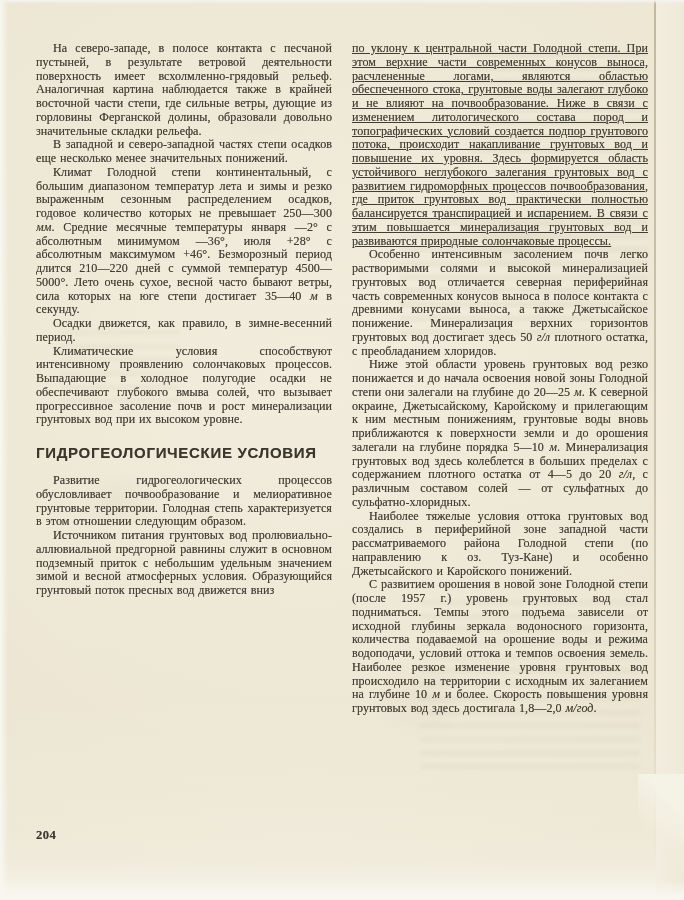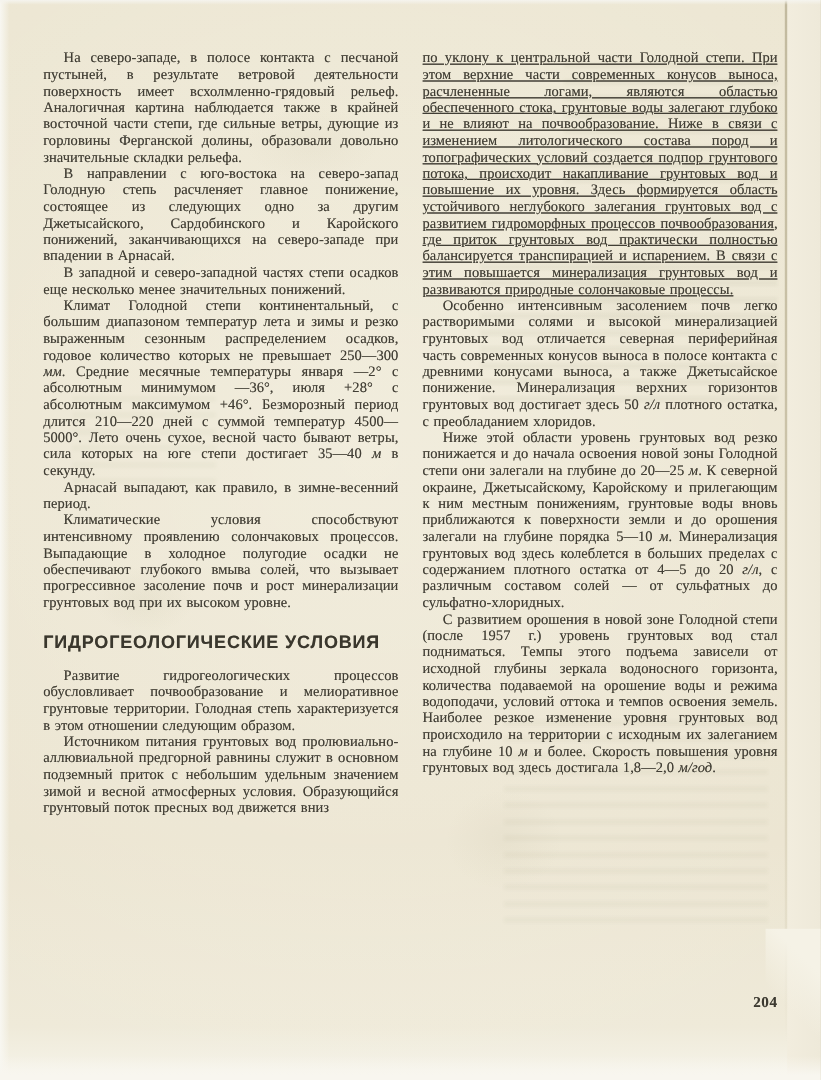--- a/index.html
+++ b/index.html
@@ -59,21 +59,21 @@
     text-shadow:0 0 0.45px rgba(56,52,42,0.55);
   }
   .para.no-indent{text-indent:0;text-decoration:underline;}
   .heading{
     font-family:"Liberation Sans", sans-serif;
     font-size:15px;font-weight:700;letter-spacing:0.7px;
     margin:17px 0 13px 0;color:#3a372d;
     text-shadow:0 0 0.4px rgba(56,52,42,0.5);
   }
   .page-number{
-    position:absolute;top:828px;left:36px;width:612px;text-align:right;
+    position:absolute;top:828px;left:36px;width:612px;text-align:left;
     font-size:12.6px;font-weight:700;letter-spacing:0.5px;color:#3d3a31;
     text-shadow:0 0 0.45px rgba(56,52,42,0.5);
   }
 </style>
 </head>
 <body>
 
 <div class="page">
 
   <div class="texture"></div>
@@ -89,40 +89,40 @@
   <div class="edge-left"></div>
   <div class="edge-top"></div>
   <div class="edge-bottom"></div>
 
   <div class="content">
 
     <div class="column">
       <div>
 
       <p class="para">На северо-западе, в полосе контакта с песчаной пустыней, в результате ветровой деятельности поверхность имеет всхолмленно-грядовый рельеф. Аналогичная картина наблюдается также в крайней восточной части степи, где сильные ветры, дующие из горловины Ферганской долины, образовали довольно значительные складки рельефа.</p>
-          <p class="para">В направлении с юго-востока на северо-запад Голодную степь расчленяет главное понижение, состоящее из следующих одно за другим Джетысайского, Сардобинского и Каройского понижений, заканчивающихся на северо-западе при впадении в Арнасай.</p>
           <p class="para">В западной и северо-западной частях степи осадков еще несколько менее значительных понижений.</p>
           <p class="para">Климат Голодной степи континентальный, с большим диапазоном температур лета и зимы и резко выраженным сезонным распределением осадков, годовое количество которых не превышает 250—300 <i>мм</i>. Средние месячные температуры января —2° с абсолютным минимумом —36°, июля +28° с абсолютным максимумом +46°. Безморозный период длится 210—220 дней с суммой температур 4500—5000°. Лето очень сухое, весной часто бывают ветры, сила которых на юге степи достигает 35—40 <i>м</i> в секунду.</p>
-          <p class="para">Арнасай выпадают, как правило, в зимне-весенний период.</p>
+          <p class="para">Осадки движется, как правило, в зимне-весенний период.</p>
           <p class="para">Климатические условия способствуют интенсивному проявлению солончаковых процессов. Выпадающие в холодное полугодие осадки не обеспечивают глубокого вмыва солей, что вызывает прогрессивное засоление почв и рост минерализации грунтовых вод при их высоком уровне.</p>
         </div>
       <h2 class="heading">ГИДРОГЕОЛОГИЧЕСКИЕ УСЛОВИЯ</h2>
       <div>
 
       <p class="para">Развитие гидрогеологических процессов обусловливает почвообразование и мелиоративное грунтовые территории. Голодная степь характеризуется в этом отношении следующим образом.</p>
           <p class="para">Источником питания грунтовых вод пролювиально-аллювиальной предгорной равнины служит в основном подземный приток с небольшим удельным значением зимой и весной атмосферных условия. Образующийся грунтовый поток пресных вод движется вниз</p>
         </div>
     </div>
 
     <div class="column">
       <div>
 
       <p class="para no-indent">по уклону к центральной части Голодной степи. При этом верхние части современных конусов выноса, расчлененные логами, являются областью обеспеченного стока, грунтовые воды залегают глубоко и не влияют на почвообразование. Ниже в связи с изменением литологического состава пород и топографических условий создается подпор грунтового потока, происходит накапливание грунтовых вод и повышение их уровня. Здесь формируется область устойчивого неглубокого залегания грунтовых вод с развитием гидроморфных процессов почвообразования, где приток грунтовых вод практически полностью балансируется транспирацией и испарением. В связи с этим повышается минерализация грунтовых вод и развиваются природные солончаковые процессы.</p>
           <p class="para">Особенно интенсивным засолением почв легко растворимыми солями и высокой минерализацией грунтовых вод отличается северная периферийная часть современных конусов выноса в полосе контакта с древними конусами выноса, а также Джетысайское понижение. Минерализация верхних горизонтов грунтовых вод достигает здесь 50 <i>г/л</i> плотного остатка, с преобладанием хлоридов.</p>
           <p class="para">Ниже этой области уровень грунтовых вод резко понижается и до начала освоения новой зоны Голодной степи они залегали на глубине до 20—25 <i>м</i>. К северной окраине, Джетысайскому, Каройскому и прилегающим к ним местным понижениям, грунтовые воды вновь приближаются к поверхности земли и до орошения залегали на глубине порядка 5—10 <i>м</i>. Минерализация грунтовых вод здесь колеблется в больших пределах с содержанием плотного остатка от 4—5 до 20 <i>г/л</i>, с различным составом солей — от сульфатных до сульфатно-хлоридных.</p>
+          <p class="para">Наиболее тяжелые условия оттока грунтовых вод создались в периферийной зоне западной части рассматриваемого района Голодной степи (по направлению к оз. Туз-Кане) и особенно Джетысайского и Каройского понижений.</p>
           <p class="para">С развитием орошения в новой зоне Голодной степи (после 1957 г.) уровень грунтовых вод стал подниматься. Темпы этого подъема зависели от исходной глубины зеркала водоносного горизонта, количества подаваемой на орошение воды и режима водоподачи, условий оттока и темпов освоения земель. Наиболее резкое изменение уровня грунтовых вод происходило на территории с исходным их залеганием на глубине 10 <i>м</i> и более. Скорость повышения уровня грунтовых вод здесь достигала 1,8—2,0 <i>м/год</i>.</p>
         </div>
     </div>
 
   </div>
 
   <div class="page-number">204</div>
 
 </div>
 

